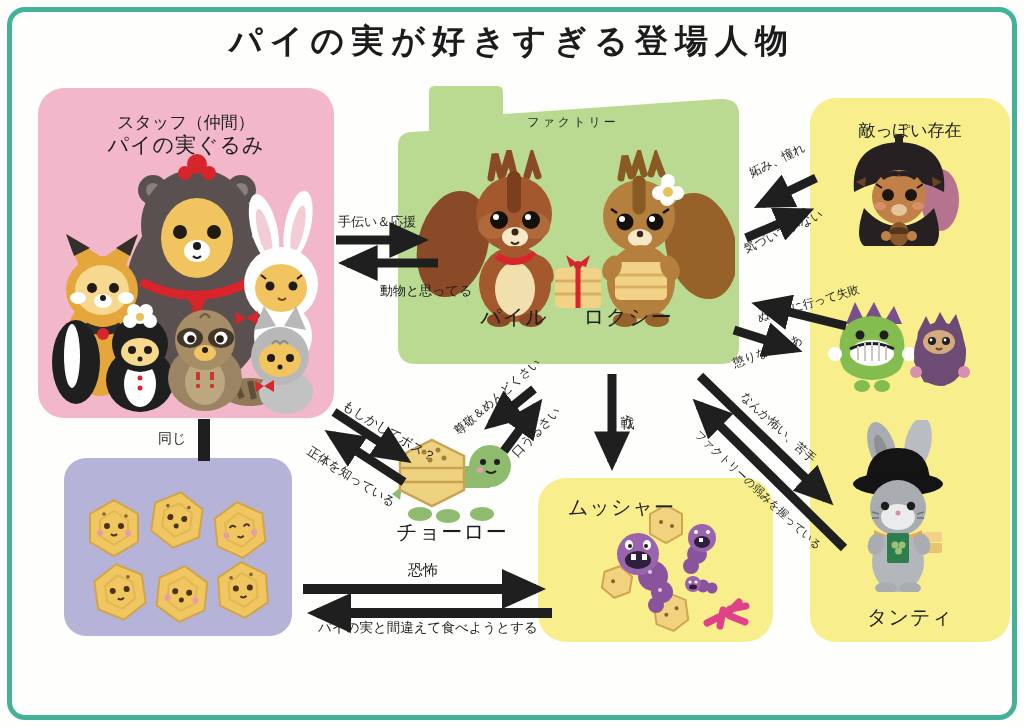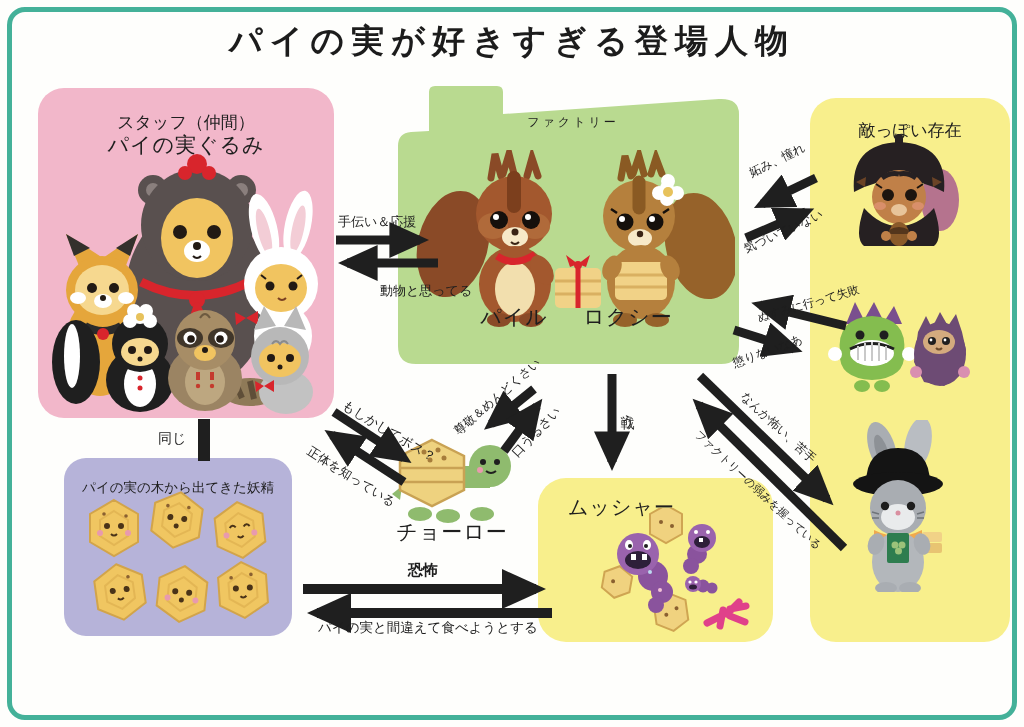--- a/index.html
+++ b/index.html
@@ -278,24 +278,24 @@
       <rect x="84" y="123" width="20" height="10" rx="2" fill="#e8c472"></rect>
       <rect x="49" y="113" width="22" height="30" rx="2" fill="#2e7d4f"></rect>
       <circle cx="57" cy="125" r="3.5" fill="#9cc27a"></circle>
         <circle cx="64" cy="125" r="3.5" fill="#9cc27a"></circle>
         <circle cx="60.5" cy="131" r="3.5" fill="#9cc27a"></circle>
       <ellipse cx="38" cy="124" rx="8" ry="11" fill="#a9adb2" transform="rotate(18 38 124)"></ellipse>
       <ellipse cx="84" cy="124" rx="8" ry="11" fill="#a9adb2" transform="rotate(-18 84 124)"></ellipse>
       <ellipse cx="48" cy="168" rx="11" ry="6" fill="#a9adb2"></ellipse>
         <ellipse cx="72" cy="168" rx="11" ry="6" fill="#a9adb2"></ellipse>
     </svg>
+    <div class="boxtitle name" style="top:494px;font-size:20px;">タンティ</div>
   </div>
 
   <div class="box box-purple">
-    <div class="boxtitle" style="top:9px;font-size:13.5px;">パイの実の木から出てきた妖精</div>
     <svg class="chars" style="left:8px;top:30px;" width="210" height="142" viewBox="0 0 210 142">
       <g transform="translate(42,40)">
         <polygon points="0,-28 24,-14 24,14 0,28 -24,14 -24,-14" fill="#f0c661" stroke="#d2a44a" stroke-width="2"></polygon>
         <polygon points="0,-17 14,-8 14,8 0,17 -14,8 -14,-8" fill="none" stroke="#e3b654" stroke-width="2"></polygon>
         <circle cx="-7" cy="-2" r="3" fill="#4a3318"></circle>
           <circle cx="7" cy="-2" r="3" fill="#4a3318"></circle>
         <path d="M-3,6 q3,3 6,0" stroke="#4a3318" stroke-width="2" fill="none"></path>
         <circle cx="-14" cy="5" r="3" fill="#e89aae"></circle>
           <circle cx="14" cy="5" r="3" fill="#e89aae"></circle>
         <circle cx="-10" cy="-14" r="1.8" fill="#8a6030"></circle>
@@ -453,15 +453,15 @@
   <div class="lbl" style="left:756px;top:312px;font-size:11.5px;transform:rotate(-16deg);transform-origin:left top;">ぬすみに行って失敗</div>
   <div class="lbl" style="left:731px;top:358px;font-size:12px;transform:rotate(-20deg);transform-origin:left top;">懲りないなあ</div>
   <div class="lbl" style="left:347px;top:398px;font-size:13px;transform:rotate(31deg);transform-origin:left top;">もしかしてボス？</div>
   <div class="lbl" style="left:312px;top:444px;font-size:12.5px;transform:rotate(32deg);transform-origin:left top;">正体を知っている</div>
   <div class="lbl" style="left:452px;top:428px;font-size:12px;transform:rotate(-41deg);transform-origin:left top;">尊敬＆めんどくさい</div>
   <div class="lbl" style="left:509px;top:450px;font-size:12.5px;transform:rotate(-46deg);transform-origin:left top;">口うるさい</div>
   <div class="lbl" style="left:620px;top:404px;font-size:14px;writing-mode:vertical-rl;">戦う</div>
   <div class="lbl" style="left:747px;top:390px;font-size:12px;transform:rotate(43deg);transform-origin:left top;">なんか怖い、苦手</div>
   <div class="lbl" style="left:701px;top:428px;font-size:11px;transform:rotate(43deg);transform-origin:left top;">ファクトリーの弱みを握っている</div>
   <div class="lbl" style="left:158px;top:430px;font-size:14px;">同じ</div>
-  <div class="lbl" style="left:408px;top:561px;font-size:15px;font-weight:700;">恐怖</div>
+  <div class="lbl" style="left:408px;top:561px;font-size:15px;font-weight:400;">恐怖</div>
   <div class="lbl" style="left:318px;top:620px;font-size:13.5px;">パイの実と間違えて食べようとする</div>
 </div>
 
 </body></html>

